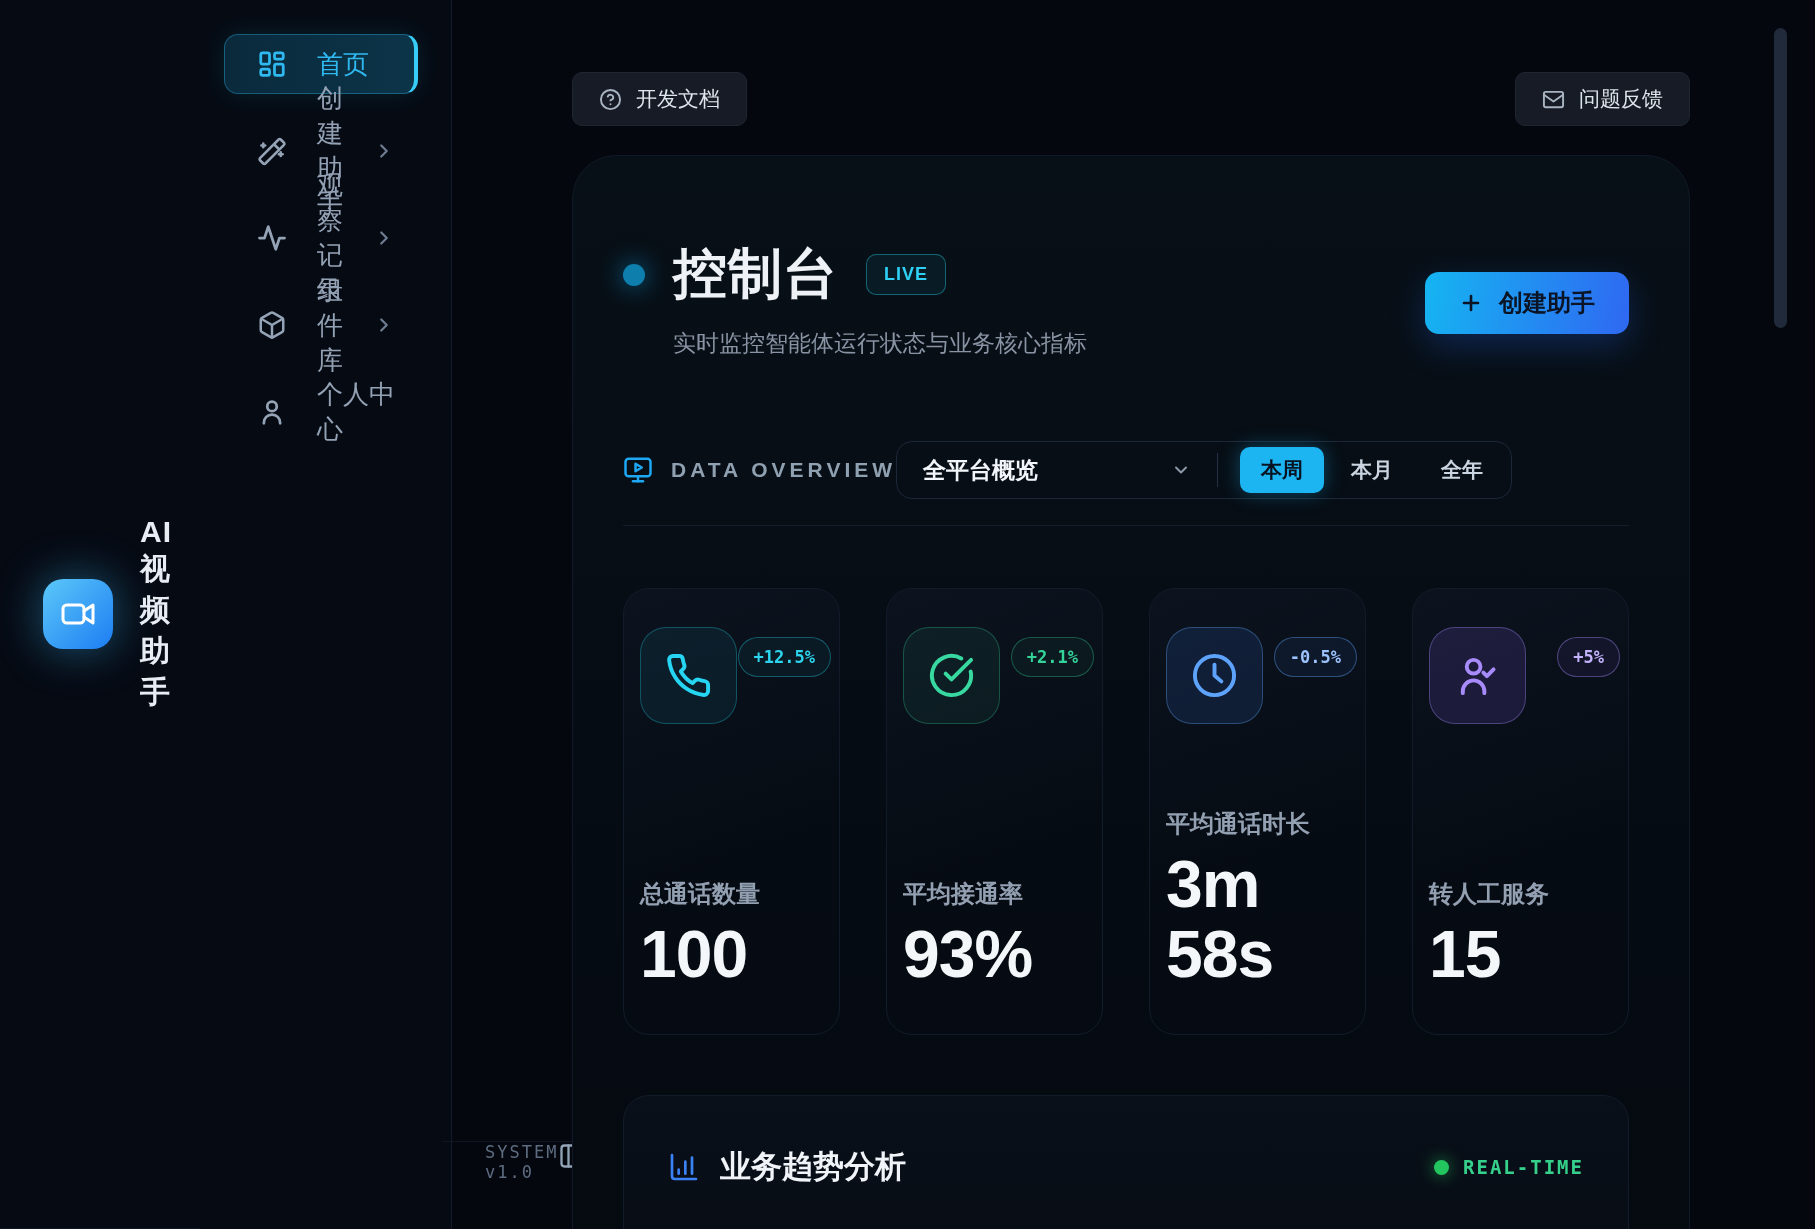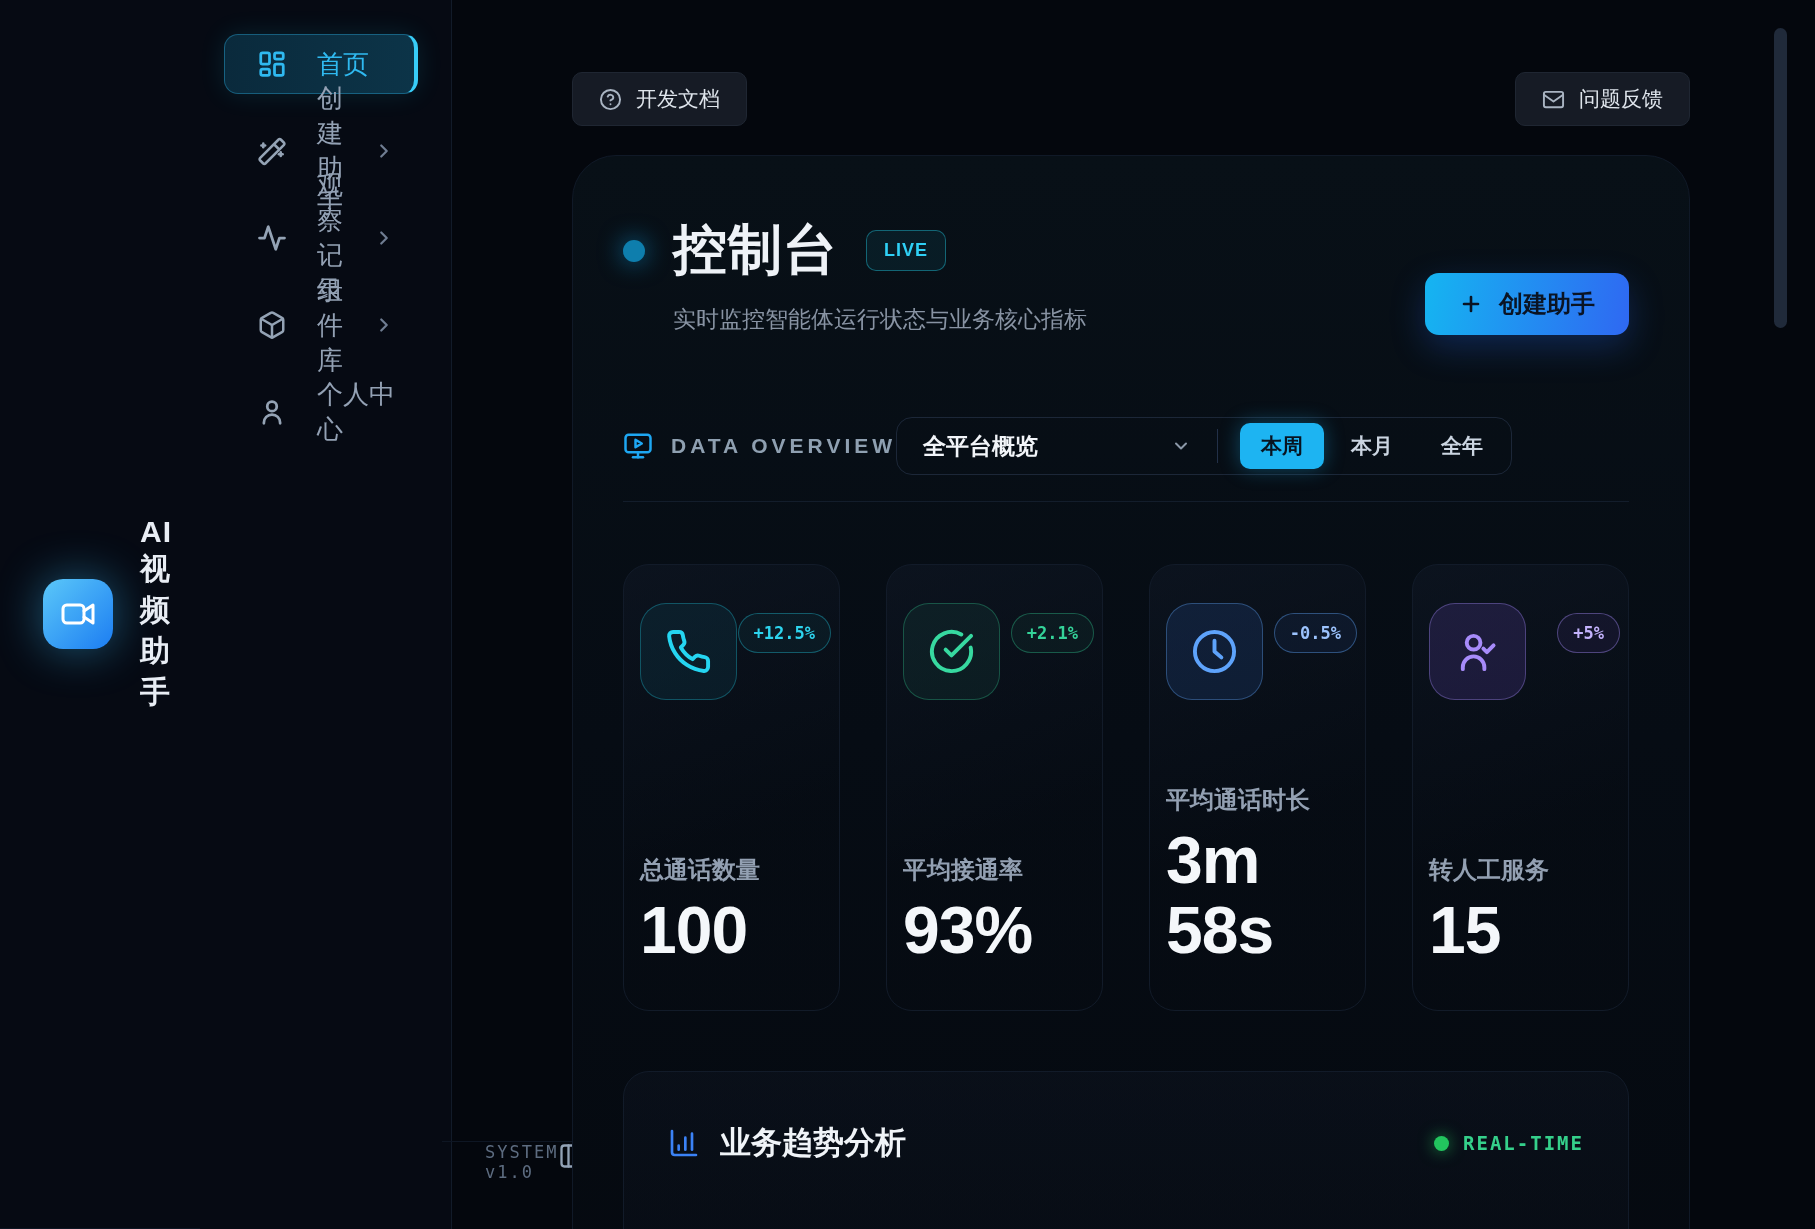--- a/index.html
+++ b/index.html
@@ -66,21 +66,21 @@
   }
   .top-btn .tb-ic { width:23px; height:23px; color:#a9b4c2; }
 
   .console-card {
     margin-top:29px; min-height:1200px;
     background:linear-gradient(180deg,#081017 0%,#060c14 45%,#05090f 100%);
     border:1px solid #101927; border-radius:44px;
     padding:58px 60px 0 50px;
     position:relative;
   }
-  .console-header { display:flex; justify-content:space-between; align-items:flex-end; }
+  .console-header { display:flex; justify-content:space-between; align-items:center;margin-top:24px; }
   .title-row { display:flex; align-items:center; gap:28px; }
   .live-dot { width:22px; height:22px; border-radius:50%; background:#0e7ead; box-shadow:0 0 24px rgba(14,165,233,.65); }
   .page-title { font-size:54px; font-weight:800; color:#eef2f7; letter-spacing:1px; }
   .live-badge {
     font-size:18px; font-weight:700; color:#2fd0f5; letter-spacing:1px;
     border:1px solid rgba(34,211,238,.4); background:rgba(34,211,238,.07);
     border-radius:10px; padding:9px 17px;
   }
   .subtitle { margin:17px 0 0 50px; font-size:23px; color:#8893a3; }
   .create-btn {

